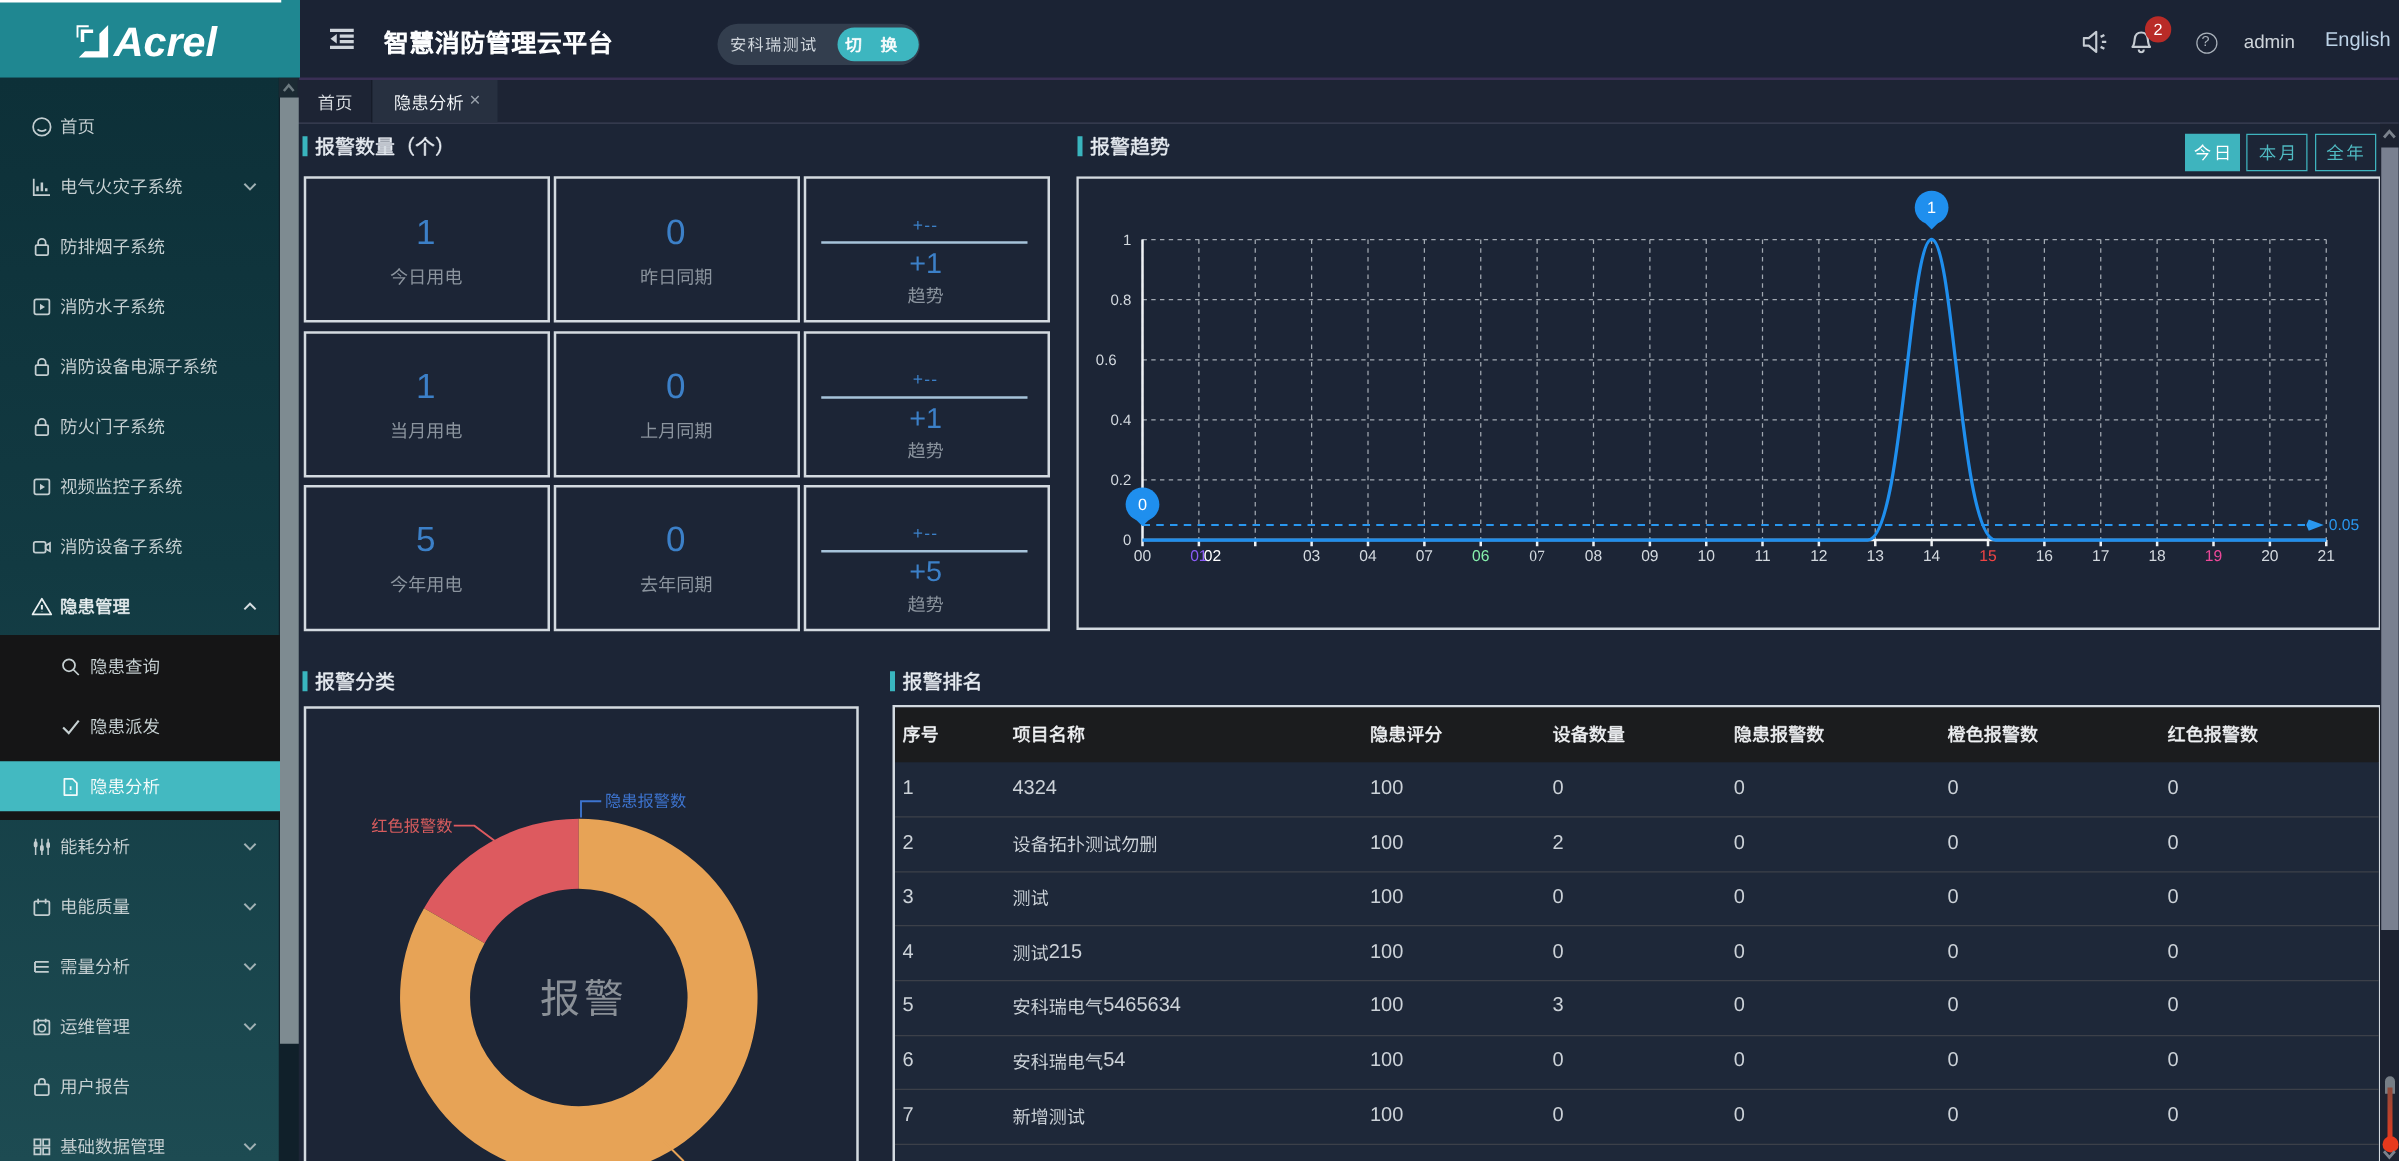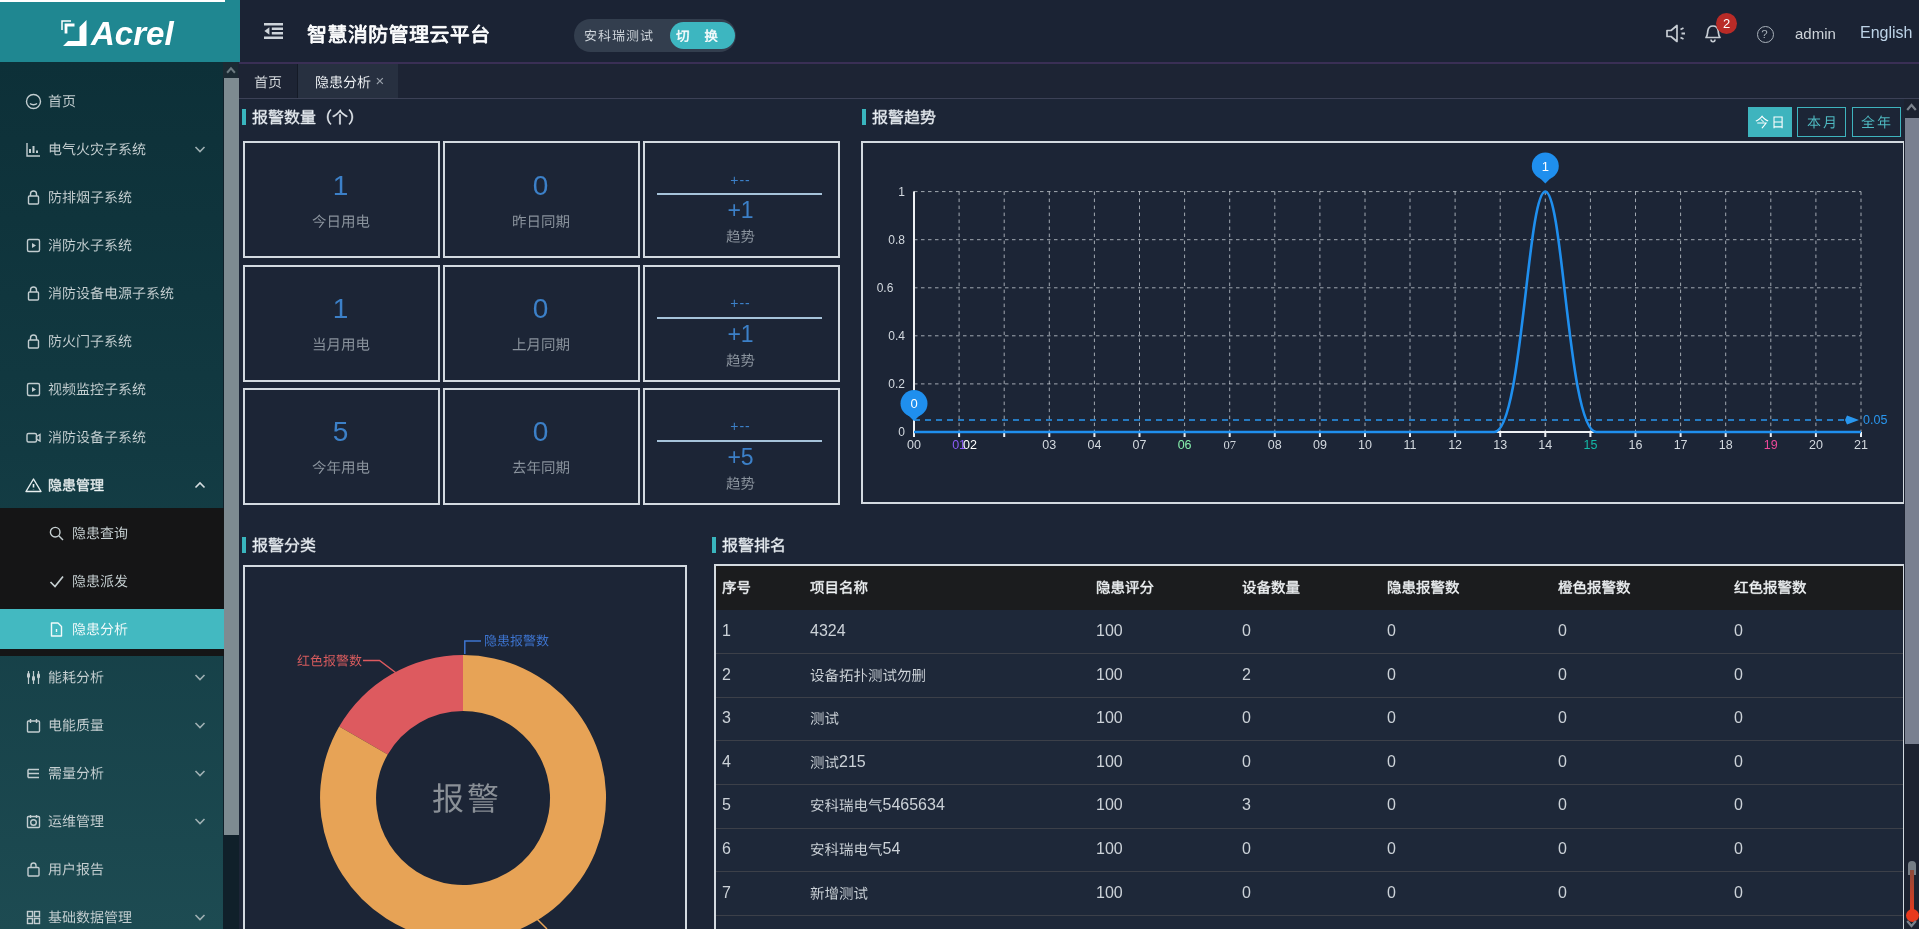--- a/index.html
+++ b/index.html
@@ -367,21 +367,21 @@
 <div style="position:absolute;top:437.4px;height:16.2px;line-height:16.2px;font-size:12.5px;color:#d3d9df;font-family:'Liberation Sans', sans-serif;white-space:pre;left:1139.5px;transform:translateX(-50%);">07</div>
 <div style="position:absolute;top:437.4px;height:16.2px;line-height:16.2px;font-size:12.5px;color:#86efac;font-family:'Liberation Sans', sans-serif;white-space:pre;left:1184.6px;transform:translateX(-50%);">06</div>
 <div style="position:absolute;top:437.4px;height:16.2px;line-height:16.2px;font-size:12.5px;color:#d3d9df;font-family:Liberation Serif, serif;white-space:pre;left:1229.7px;transform:translateX(-50%);">07</div>
 <div style="position:absolute;top:437.4px;height:16.2px;line-height:16.2px;font-size:12.5px;color:#d3d9df;font-family:'Liberation Sans', sans-serif;white-space:pre;left:1274.8px;transform:translateX(-50%);">08</div>
 <div style="position:absolute;top:437.4px;height:16.2px;line-height:16.2px;font-size:12.5px;color:#d3d9df;font-family:'Liberation Sans', sans-serif;white-space:pre;left:1319.9px;transform:translateX(-50%);">09</div>
 <div style="position:absolute;top:437.4px;height:16.2px;line-height:16.2px;font-size:12.5px;color:#d3d9df;font-family:'Liberation Sans', sans-serif;white-space:pre;left:1365.0px;transform:translateX(-50%);">10</div>
 <div style="position:absolute;top:437.4px;height:16.2px;line-height:16.2px;font-size:12.5px;color:#d3d9df;font-family:'Liberation Sans', sans-serif;white-space:pre;left:1410.0px;transform:translateX(-50%);">11</div>
 <div style="position:absolute;top:437.4px;height:16.2px;line-height:16.2px;font-size:12.5px;color:#d3d9df;font-family:'Liberation Sans', sans-serif;white-space:pre;left:1455.1px;transform:translateX(-50%);">12</div>
 <div style="position:absolute;top:437.4px;height:16.2px;line-height:16.2px;font-size:12.5px;color:#d3d9df;font-family:'Liberation Sans', sans-serif;white-space:pre;left:1500.2px;transform:translateX(-50%);text-align:right;">13</div>
 <div style="position:absolute;top:437.4px;height:16.2px;line-height:16.2px;font-size:12.5px;color:#d3d9df;font-family:'Liberation Sans', sans-serif;white-space:pre;left:1545.3px;transform:translateX(-50%);">14</div>
-<div style="position:absolute;top:437.4px;height:16.2px;line-height:16.2px;font-size:12.5px;color:#14b8a6;font-family:'Liberation Sans', sans-serif;white-space:pre;left:1590.4px;transform:translateX(-50%);">15</div>
+<div style="position:absolute;top:437.4px;height:16.2px;line-height:16.2px;font-size:12.5px;color:#ef4444;font-family:'Liberation Sans', sans-serif;white-space:pre;left:1590.4px;transform:translateX(-50%);">15</div>
 <div style="position:absolute;top:437.4px;height:16.2px;line-height:16.2px;font-size:12.5px;color:#d3d9df;font-family:'Liberation Sans', sans-serif;white-space:pre;left:1635.5px;transform:translateX(-50%);">16</div>
 <div style="position:absolute;top:437.4px;height:16.2px;line-height:16.2px;font-size:12.5px;color:#d3d9df;font-family:'Liberation Sans', sans-serif;white-space:pre;left:1680.6px;transform:translateX(-50%);">17</div>
 <div style="position:absolute;top:437.4px;height:16.2px;line-height:16.2px;font-size:12.5px;color:#d3d9df;font-family:'Liberation Sans', sans-serif;white-space:pre;left:1725.7px;transform:translateX(-50%);">18</div>
 <div style="position:absolute;top:437.4px;height:16.2px;line-height:16.2px;font-size:12.5px;color:#ec4899;font-family:'Liberation Sans', sans-serif;white-space:pre;left:1770.8px;transform:translateX(-50%);">19</div>
 <div style="position:absolute;top:437.4px;height:16.2px;line-height:16.2px;font-size:12.5px;color:#d3d9df;font-family:'Liberation Sans', sans-serif;white-space:pre;left:1815.9px;transform:translateX(-50%);">20</div>
 <div style="position:absolute;top:437.4px;height:16.2px;line-height:16.2px;font-size:12.5px;color:#d3d9df;font-family:'Liberation Sans', sans-serif;white-space:pre;left:1861.0px;transform:translateX(-50%);">21</div>
 <div style="position:absolute;top:411.9px;height:16.2px;line-height:16.2px;font-size:12.5px;color:#2997ef;font-family:'Liberation Sans', sans-serif;white-space:pre;left:1863.0px;">0.05</div>
 <div style="position:absolute;left:243px;top:565px;width:444px;height:375px;border:2px solid #d3dae0;box-sizing:border-box"></div>
 <svg style="position:absolute;left:245px;top:567px" width="440" height="362" viewBox="245 567 440 362">
       <path d="M463.0 655.0 A143.0 143.0 0 0 0 339.2 726.5 L387.7 754.5 A87.0 87.0 0 0 1 463.0 711.0 Z" fill="#dd5a5f"></path>

